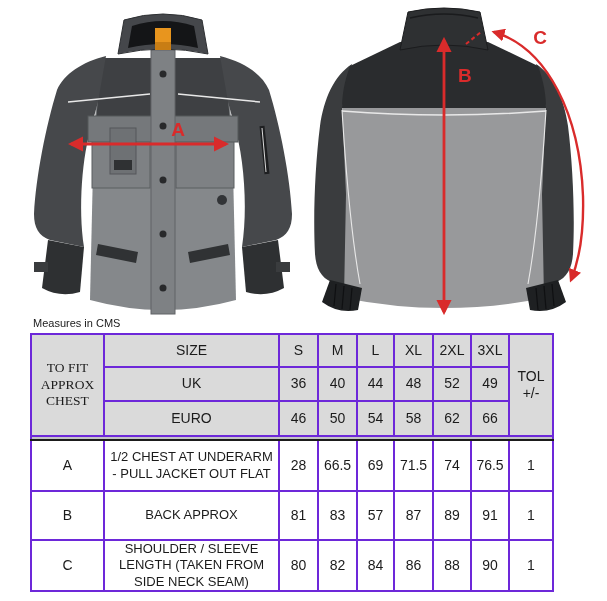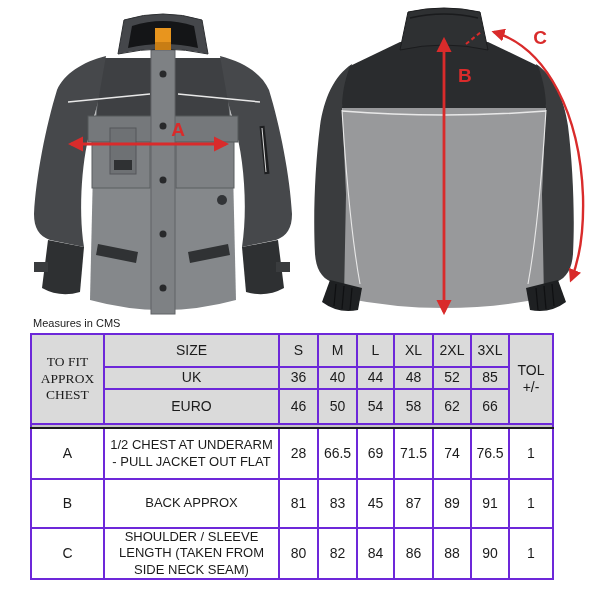--- a/index.html
+++ b/index.html
@@ -46,21 +46,21 @@
   }
   .size-table td{
     border:2px solid #6d28d9;text-align:center;vertical-align:middle;
     padding:0 2px;font-size:14px;line-height:1.25;
   }
   .size-table tr.hrow td{background:var(--table-header-bg,#dadada);}
   .size-table td.fit{white-space:pre-line;font-size:13.5px;font-family:Liberation Serif, serif;}
   .size-table td.tol{white-space:pre-line;font-size:14px;background:var(--table-header-bg,#dadada);margin-top:46px;}
   .size-table td.lbl-multi{font-size:13px;}
   .size-table tr.r-size{height:33px;}
-  .size-table tr.r-uk{height:22px;}
+  .size-table tr.r-uk{height:34px;}
   .size-table tr.r-euro{height:35px;padding-left:8px;}
   .size-table tr.sep td{height:2px;background:#c4c4c4;padding:0;border-top:2px solid #1b1b1b;border-bottom:2px solid #1b1b1b;}
   .size-table tr.r-a{height:51px;}
   .size-table tr.r-b{height:49px;}
   .size-table tr.r-c{height:51px;}
 </style>
 </head>
 <body>
 
 <div class="stage">
@@ -175,21 +175,21 @@
         <td class="tol" rowspan="3">TOL
 +/-</td>
       </tr>
       <tr class="hrow r-uk">
         <td>UK</td>
         <td>36</td>
         <td>40</td>
         <td>44</td>
         <td>48</td>
         <td>52</td>
-        <td>85</td>
+        <td>49</td>
       </tr>
       <tr class="hrow r-euro">
         <td>EURO</td>
         <td>46</td>
         <td>50</td>
         <td>54</td>
         <td>58</td>
         <td>62</td>
         <td>66</td>
       </tr>
@@ -205,21 +205,21 @@
         <td>71.5</td>
         <td>74</td>
         <td>76.5</td>
         <td style="background:#ffffff">1</td>
       </tr>
       <tr class="r-b">
         <td>B</td>
         <td class="lbl-multi">BACK APPROX</td>
         <td>81</td>
         <td>83</td>
-        <td>45</td>
+        <td>57</td>
         <td>87</td>
         <td>89</td>
         <td>91</td>
         <td style="background:#ffffff">1</td>
       </tr>
       <tr class="r-c">
         <td>C</td>
         <td class="lbl-multi">SHOULDER / SLEEVE LENGTH (TAKEN FROM SIDE NECK SEAM)</td>
         <td>80</td>
         <td>82</td>

